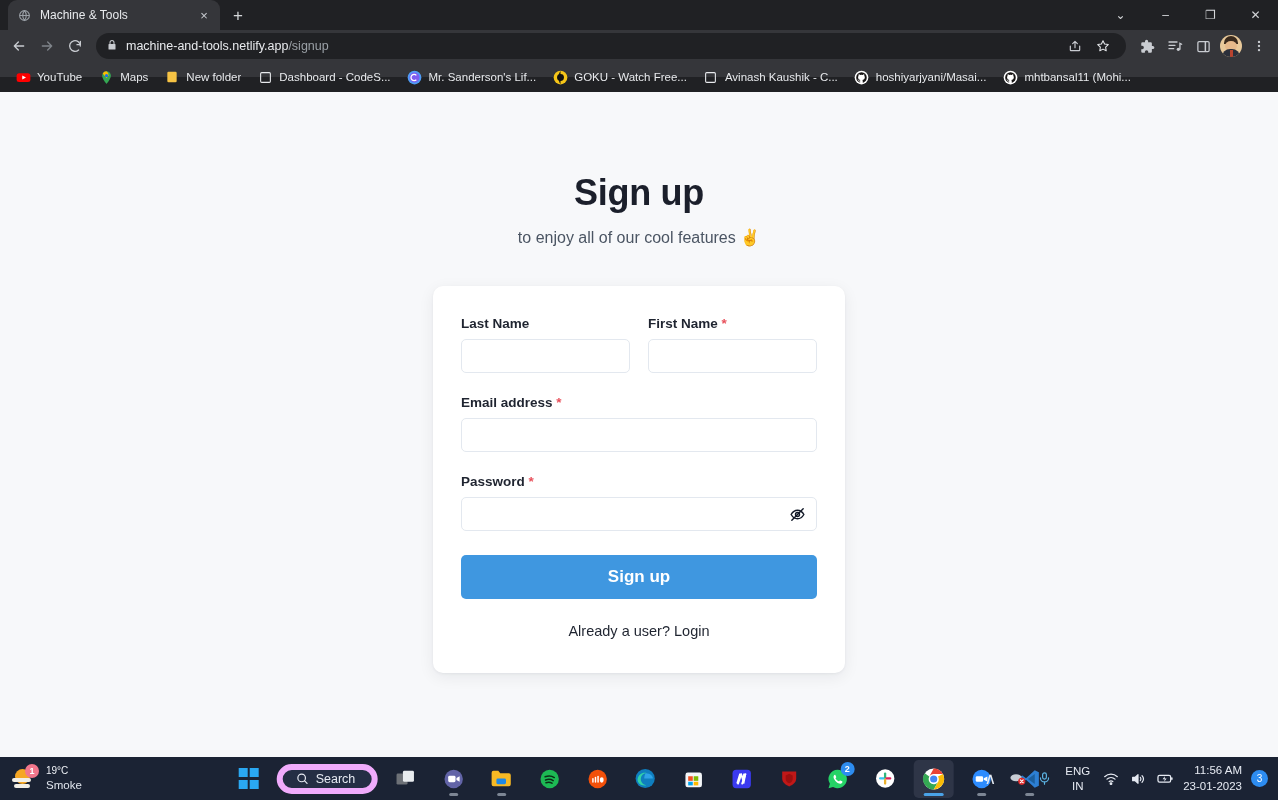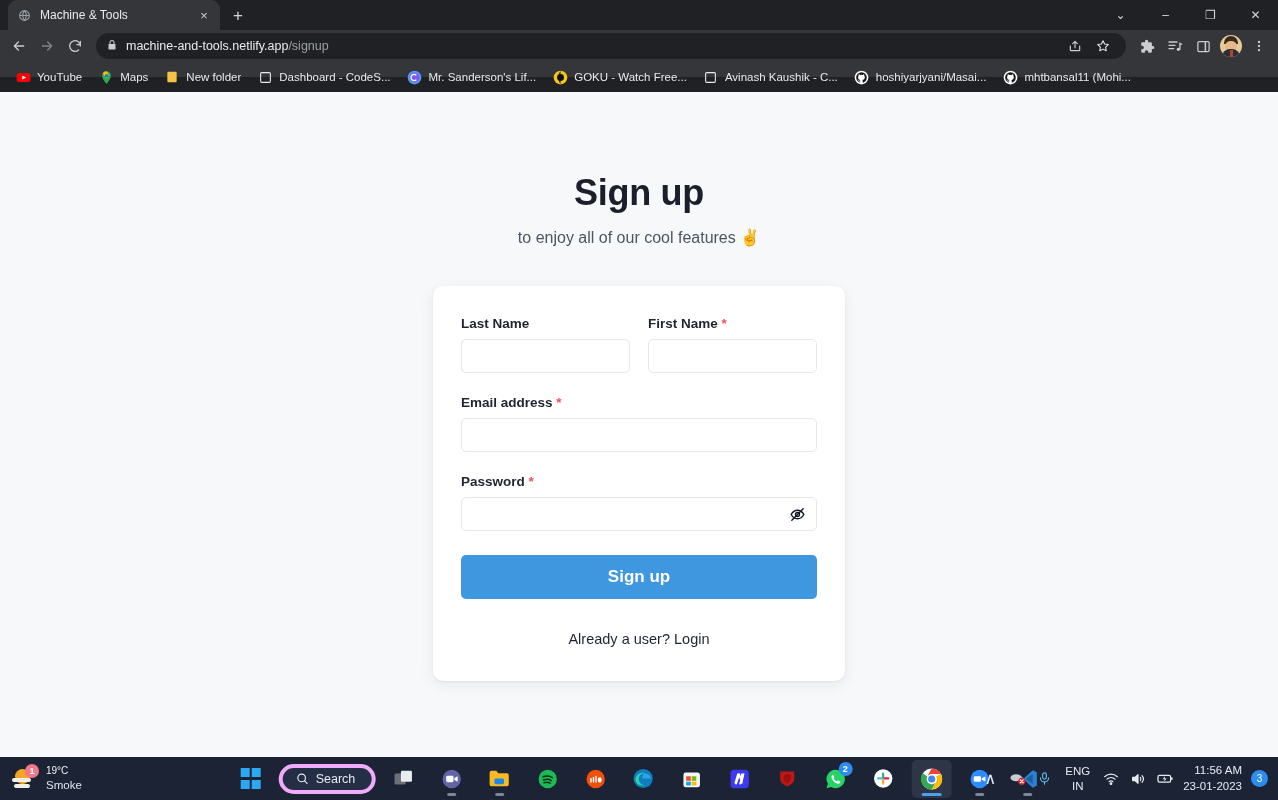--- a/index.html
+++ b/index.html
@@ -95,21 +95,21 @@
     width: 22px; height: 22px; display: flex; align-items: center; justify-content: center;
     background: none; border: none; color: #111827; padding: 0;
   }
   .signup-btn {
     margin-top: 24px; width: 100%; height: 44px;
     background: #3f97e0; border: none; border-radius: 5px;
     color: #ffffff; font-size: 17px; font-weight: bold;
     font-family: "Liberation Sans", sans-serif;
   }
   .footer-line {
-    margin-top: 32px; text-align: center; font-size: 14.5px; color: #1f2430;
+    margin-top: 24px; text-align: center; font-size: 14.5px; color: #1f2430;
   }
   .footer-line a { color: #1f2430; text-decoration: none; }
 
   
   .taskbar {
     position: absolute; left: 0; bottom: 0; width: 1278px; height: 43px;
     background: #1b2334;
     display: flex; align-items: center;
   }
   .weather { display: flex; align-items: center; gap: 9px; padding-left: 11px; width: 180px; }
@@ -125,21 +125,21 @@
   .weather-txt { line-height: 1.25; }
   .weather-txt .t { font-size: 10px; color: #eef1f6; font-weight: normal; }
   .weather-txt .d { font-size: 11.5px; color: #dfe4ec; }
 
   .tb-center { position: absolute; left: 50%; transform: translateX(-50%); display: flex; align-items: center; gap: 8px; }
   .tb-item { position: relative; width: 40px; height: 38px; display: flex; align-items: center; justify-content: center; border-radius: 5px; }
   .tb-item.active { background: #2e3547; }
   .tb-ind { position: absolute; bottom: 2px; left: 50%; transform: translateX(-50%); width: 9px; height: 3px; border-radius: 2px; background: #7d8694; }
   .tb-ind.wide { width: 20px; background: #4aa3e8; }
   .search-pill {
-    height: 30px; background: #242e44; border: 4px solid #f0abfc; border-radius: 16px;
+    height: 30px; background: #242e44; border: 6px solid #f0abfc; border-radius: 16px;
     display: flex; align-items: center; gap: 7px; padding: 0 16px 0 13px; color: #e6eaf2; font-size: 12.5px;
   }
   .tb-badge {
     position: absolute; right: 3px; top: 2px; min-width: 14px; height: 14px; border-radius: 8px;
     background: #2d8cf0; color: #fff; font-size: 9px; font-weight: bold;
     display: flex; align-items: center; justify-content: center; padding: 0 3px;
   }
 
   .tray { position: absolute; right: 8px; display: flex; align-items: center; gap: 1px; }
   .tray-ico { width: 26px; height: 38px; display: flex; align-items: center; justify-content: center; color: #e6eaf2; position: relative; }

